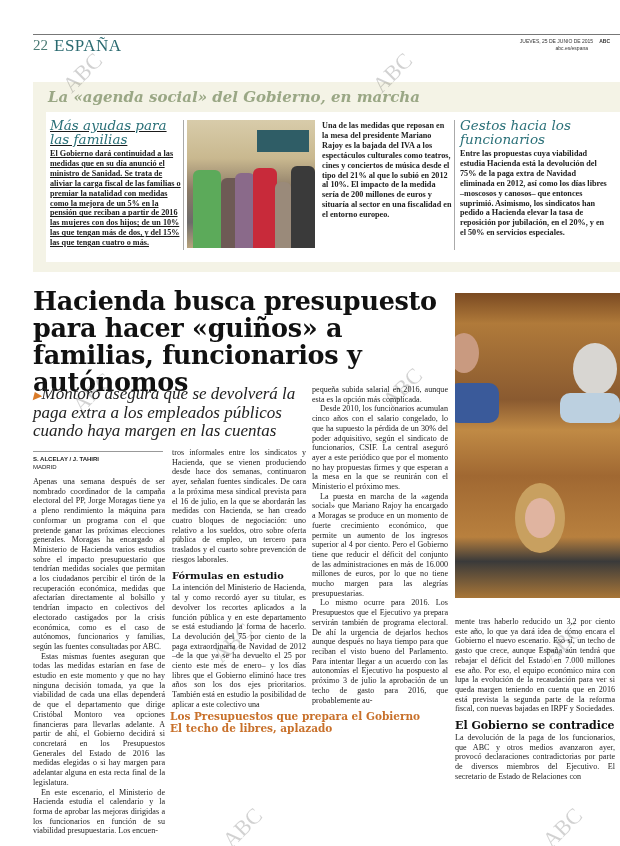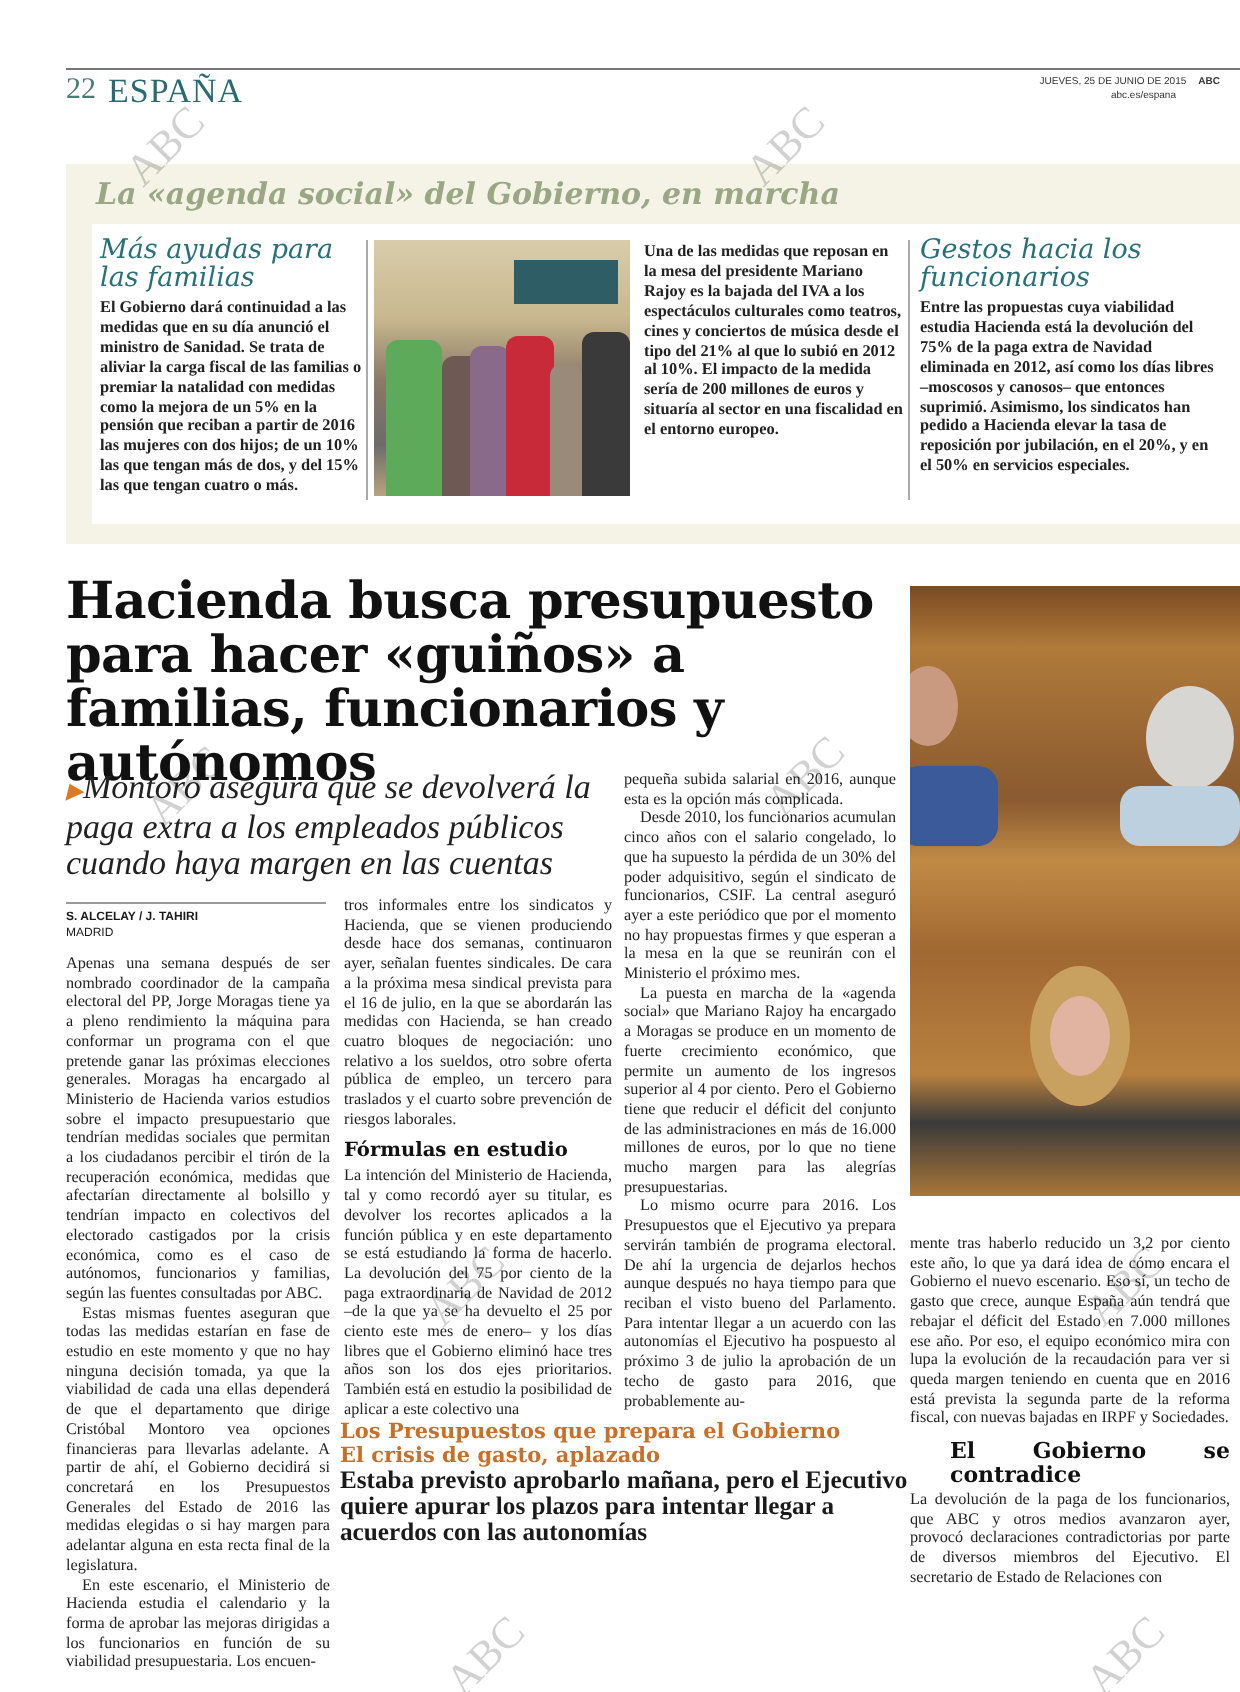--- a/index.html
+++ b/index.html
@@ -43,21 +43,21 @@
 <div class="section">ESPAÑA</div>
 <div class="dateline">
   <div><span>JUEVES, 25 DE JUNIO DE 2015</span><span class="abc">ABC</span></div>
   <div style="margin-right:22px;">abc.es/espana</div>
 </div>
 
 <div class="band"></div>
 <div class="band-title">La «agenda social» del Gobierno, en marcha</div>
 <div class="band-inner"></div>
 
-<div class="box" style="left:50px; width:132px;">
+<div class="box" style="left:50px; width:132px;text-decoration:underline;">
   <h3>Más ayudas para las familias</h3>
   <p>El Gobierno dará continuidad a las medidas que en su día anunció el ministro de Sanidad. Se trata de aliviar la carga fiscal de las familias o premiar la natalidad con medidas como la mejora de un 5% en la pensión que reciban a partir de 2016 las mujeres con dos hijos; de un 10% las que tengan más de dos, y del 15% las que tengan cuatro o más.</p>
 </div>
 <div class="vsep" style="left:183px;"></div>
 <div class="photo1">
   <div class="screen"></div>
   <div class="p" style="left:6px;width:28px;height:78px;background:#5caa5a;"></div>
   <div class="p" style="left:34px;width:20px;height:70px;background:#6e5a55;"></div>
   <div class="p" style="left:48px;width:20px;height:75px;background:#8a6a8a;"></div>
   <div class="p" style="left:66px;width:24px;height:80px;background:#c82a3a;"></div>
@@ -105,28 +105,27 @@
   <div class="face" style="left:-6px;top:40px;width:30px;height:40px;background:#c99a80;"></div>
   <div class="face" style="left:-6px;top:90px;width:50px;height:40px;background:#3a5a9a;border-radius:10px;"></div>
   <div class="face" style="left:118px;top:50px;width:44px;height:52px;background:#d8d6d2;"></div>
   <div class="face" style="left:105px;top:100px;width:60px;height:30px;background:#bcd0e0;border-radius:10px;"></div>
   <div class="face" style="left:60px;top:190px;width:50px;height:70px;background:#c8a060;"></div>
   <div class="face" style="left:70px;top:205px;width:30px;height:40px;background:#e0b4a0;"></div>
 </div>
 
 <div class="col" style="left:455px; top:617px; width:160px;">
   <p>mente tras haberlo reducido un 3,2 por ciento este año, lo que ya dará idea de cómo encara el Gobierno el nuevo escenario. Eso sí, un techo de gasto que crece, aunque España aún tendrá que rebajar el déficit del Estado en 7.000 millones ese año. Por eso, el equipo económico mira con lupa la evolución de la recaudación para ver si queda margen teniendo en cuenta que en 2016 está prevista la segunda parte de la reforma fiscal, con nuevas bajadas en IRPF y Sociedades.</p>
-  <h4 style="font-size:11px;margin-left:20px;">El Gobierno se contradice</h4>
+  <h4 style="font-size:11px;">El Gobierno se contradice</h4>
   <p style="text-indent:0;">La devolución de la paga de los funcionarios, que ABC y otros medios avanzaron ayer, provocó declaraciones contradictorias por parte de diversos miembros del Ejecutivo. El secretario de Estado de Relaciones con</p>
 </div>
 
 <div class="highlights">
   <div class="hl-title">Los Presupuestos que prepara el Gobierno</div>
-  <div class="hl-title">El crisis de gasto, aplazado</div>
-  <div class="hl-text">Estaba previsto aprobarlo mañana, pero el Ejecutivo quiere apurar los plazos para intentar llegar a acuerdos con las autonomías</div>
+  <div class="hl-title">El techo de libres, aplazado</div>
 </div>
 
 <div class="wm" style="left:60px;top:60px;">ABC</div>
 <div class="wm" style="left:370px;top:60px;">ABC</div>
 <div class="wm" style="left:70px;top:380px;">ABC</div>
 <div class="wm" style="left:380px;top:375px;">ABC</div>
 <div class="wm" style="left:210px;top:630px;">ABC</div>
 <div class="wm" style="left:540px;top:630px;">ABC</div>
 <div class="wm" style="left:220px;top:815px;">ABC</div>
 <div class="wm" style="left:540px;top:815px;">ABC</div>

